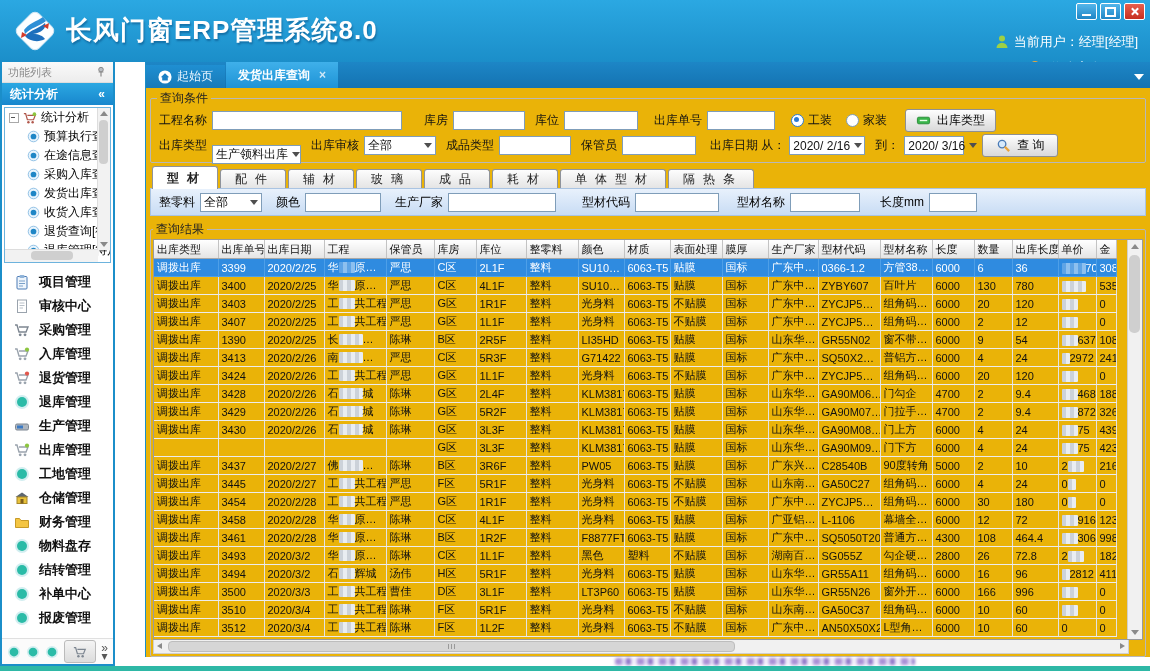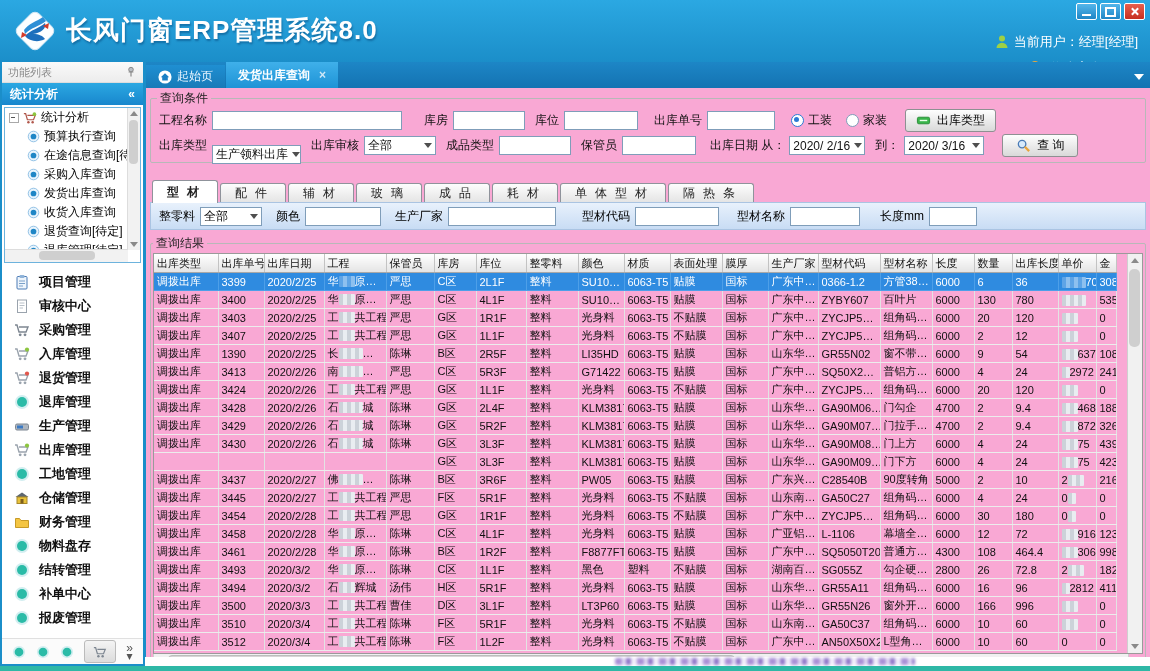--- a/index.html
+++ b/index.html
@@ -22,21 +22,21 @@
   .wbtn .box{width:7px;height:6px;border:2px solid #fff;}
   .wbtn .x{position:relative;width:9px;height:9px;}
   .wbtn .x::before,.wbtn .x::after{content:'';position:absolute;left:4px;top:0;width:2px;height:9px;background:#fff;}
   .wbtn .x::before{transform:rotate(45deg);} .wbtn .x::after{transform:rotate(-45deg);}
   .user-area{position:absolute;right:12px;top:33px;display:flex;align-items:center;gap:8px;color:#fff;font-size:13px;flex-direction:column;}
   .user-area .icn{width:16px;height:16px;}
   .user-area .grp{display:flex;align-items:center;gap:4px;}
   .user-area .grp.click{cursor:pointer;}
 
   
-  .sidebar{position:absolute;top:62px;left:0;width:145px;bottom:5px;box-sizing:border-box;
+  .sidebar{position:absolute;top:62px;left:0;width:115px;bottom:5px;box-sizing:border-box;
     background:#fff;border:2px solid #1b8ec9;border-top:none;}
   .func-bar{height:20px;background:linear-gradient(#fafafa,#ececec);color:#8a8a8a;font-size:11px;
     display:flex;align-items:center;justify-content:space-between;padding:0 6px;border-bottom:1px solid #ddd;}
   .func-bar .icn{width:12px;height:12px;}
   .section-head{height:22px;background:linear-gradient(#2ba8e2,#1887cd);color:#fff;font-size:12px;font-weight:bold;
     display:flex;align-items:center;justify-content:space-between;padding:0 8px;}
   .tree-panel{position:relative;height:154px;margin:2px;border:1px solid #6db3dd;overflow:hidden;font-size:12px;}
   .tree-row{height:19px;display:flex;align-items:center;gap:4px;padding-left:4px;white-space:nowrap;cursor:pointer;}
   .tree-row .icn{width:14px;height:14px;}
   .tree-child{padding-left:22px;}
@@ -63,40 +63,40 @@
   
   .main{position:absolute;left:145px;top:62px;right:0;bottom:14px;border-left:1px solid #1b8ec9;box-sizing:border-box;}
   .tabbar{height:26px;background:linear-gradient(#1d86c6,#1473b2);display:flex;align-items:flex-end;position:relative;}
   .tab{height:23px;display:flex;align-items:center;gap:5px;padding:0 12px;color:#eaf6ff;font-size:12px;
     background:linear-gradient(#1f8fd2,#187ab8);margin-right:1px;cursor:pointer;}
   .tab .icn{width:14px;height:14px;}
   .tab.active{height:26px;background:linear-gradient(#3fb0ea,#1e93d6);font-weight:bold;color:#fff;}
   .tab .close-x{color:#cfe8f7;font-size:12px;margin-left:4px;cursor:pointer;}
   .tab-caret{position:absolute;right:6px;bottom:8px;width:0;height:0;cursor:pointer;
     border-left:5px solid transparent;border-right:5px solid transparent;border-top:6px solid #fff;}
-  .content{position:absolute;top:26px;left:0;right:0;bottom:0;background:#f9a8d4;padding:2px 4px;box-sizing:border-box;}
+  .content{position:absolute;top:26px;left:0;right:0;bottom:0;background:#eab308;padding:2px 4px;box-sizing:border-box;}
 
   fieldset{border:1px solid #b8b8b8;border-radius:2px;margin:0;padding:1px 6px 4px;}
   legend{font-size:12px;color:#222;padding:0 3px;}
   .qrow{display:flex;align-items:center;height:25px;font-size:12px;color:#111;white-space:nowrap;}
   .qrow label{margin:0 5px 0 10px;}
   .tbox{height:17px;border:1px solid #7f9db9;font-size:12px;padding:0 2px;background:#fff;}
   .combo{height:19px;border:1px solid #7f9db9;background:#fff;display:flex;align-items:center;
     justify-content:space-between;padding:0 3px;font-size:12px;cursor:pointer;box-sizing:border-box;}
   .caret{width:0;height:0;border-left:4px solid transparent;border-right:4px solid transparent;border-top:5px solid #4f4f4f;margin-left:4px;}
   .rb{width:11px;height:11px;border-radius:50%;border:1px solid #7f9db9;background:#fff;display:inline-block;vertical-align:-2px;}
   .rb.sel{border-color:#2a7ad4;}
   .rb.sel::after{content:'';display:block;width:5px;height:5px;border-radius:50%;background:#2a7ad4;margin:2px;}
   .radio-grp{display:flex;align-items:center;gap:4px;margin-left:16px;cursor:pointer;}
   .btn{height:23px;border:1px solid #8e9092;border-radius:3px;background:linear-gradient(#fefefe,#d9d9d9);
     display:flex;align-items:center;gap:6px;padding:0 10px;font-size:12px;cursor:pointer;margin-left:18px;}
   .btn .icn{width:15px;height:15px;}
   .btn.search{width:76px;justify-content:center;}
 
-  .mat-tabs{display:flex;align-items:flex-end;height:23px;margin-top:17px;padding-left:2px;text-align:center;}
+  .mat-tabs{display:flex;align-items:flex-end;height:23px;margin-top:3px;padding-left:2px;text-align:center;}
   .mtab{height:19px;line-height:19px;padding:0 10px 0 14px;letter-spacing:8px;font-size:12px;color:#222;
     background:linear-gradient(#fdfdfd,#e3e3e3);border:1px solid #8f939b;border-bottom:none;
     border-radius:3px 3px 0 0;margin-right:2px;cursor:pointer;}
   .mtab.active{height:22px;line-height:22px;background:#fff;font-weight:bold;position:relative;z-index:2;}
   .filter-band{height:26px;background:linear-gradient(#e8f1fc,#c8dcf4);border:1px solid #aac4e2;
     display:flex;align-items:center;font-size:12px;white-space:nowrap;position:relative;z-index:1;margin-top:-1px;}
   .filter-band label{margin:0 5px 0 14px;}
 
   .resultbox{margin-top:5px;padding:1px 2px 2px;}
   .tablewrap{position:relative;height:399px;overflow:hidden;border:1px solid #9a9a9a;}
@@ -527,21 +527,21 @@
         <label>成品类型</label>
         <input class="tbox" style="width: 66px;" value="">
         <label>保管员</label>
         <input class="tbox" style="width: 68px;" value="">
         <label style="margin-left:14px;margin-right:0;"><span>出库日期</span> <span>从：</span></label>
         <span class="combo" style="width:76px;margin-left:4px;">
           <span>2020/ 2/16</span>
             <span class="caret"></span>
         </span>
         <label>到：</label>
-        <span class="combo" style="width:80px;">
+        <span class="combo" style="width:60px;">
           <span>2020/ 3/16</span>
             <span class="caret"></span>
         </span>
         <button class="btn search">
           <span class="icn">
               <svg viewBox="0 0 16 16">
                 <circle cx="6.5" cy="6.5" r="4" fill="#d8eafc" stroke="#4a7ab5" stroke-width="1.4"></circle>
                 <path d="M9.4 9.4 L14 14" stroke="#e8a33d" stroke-width="2.4"></path>
               </svg>
             </span>

